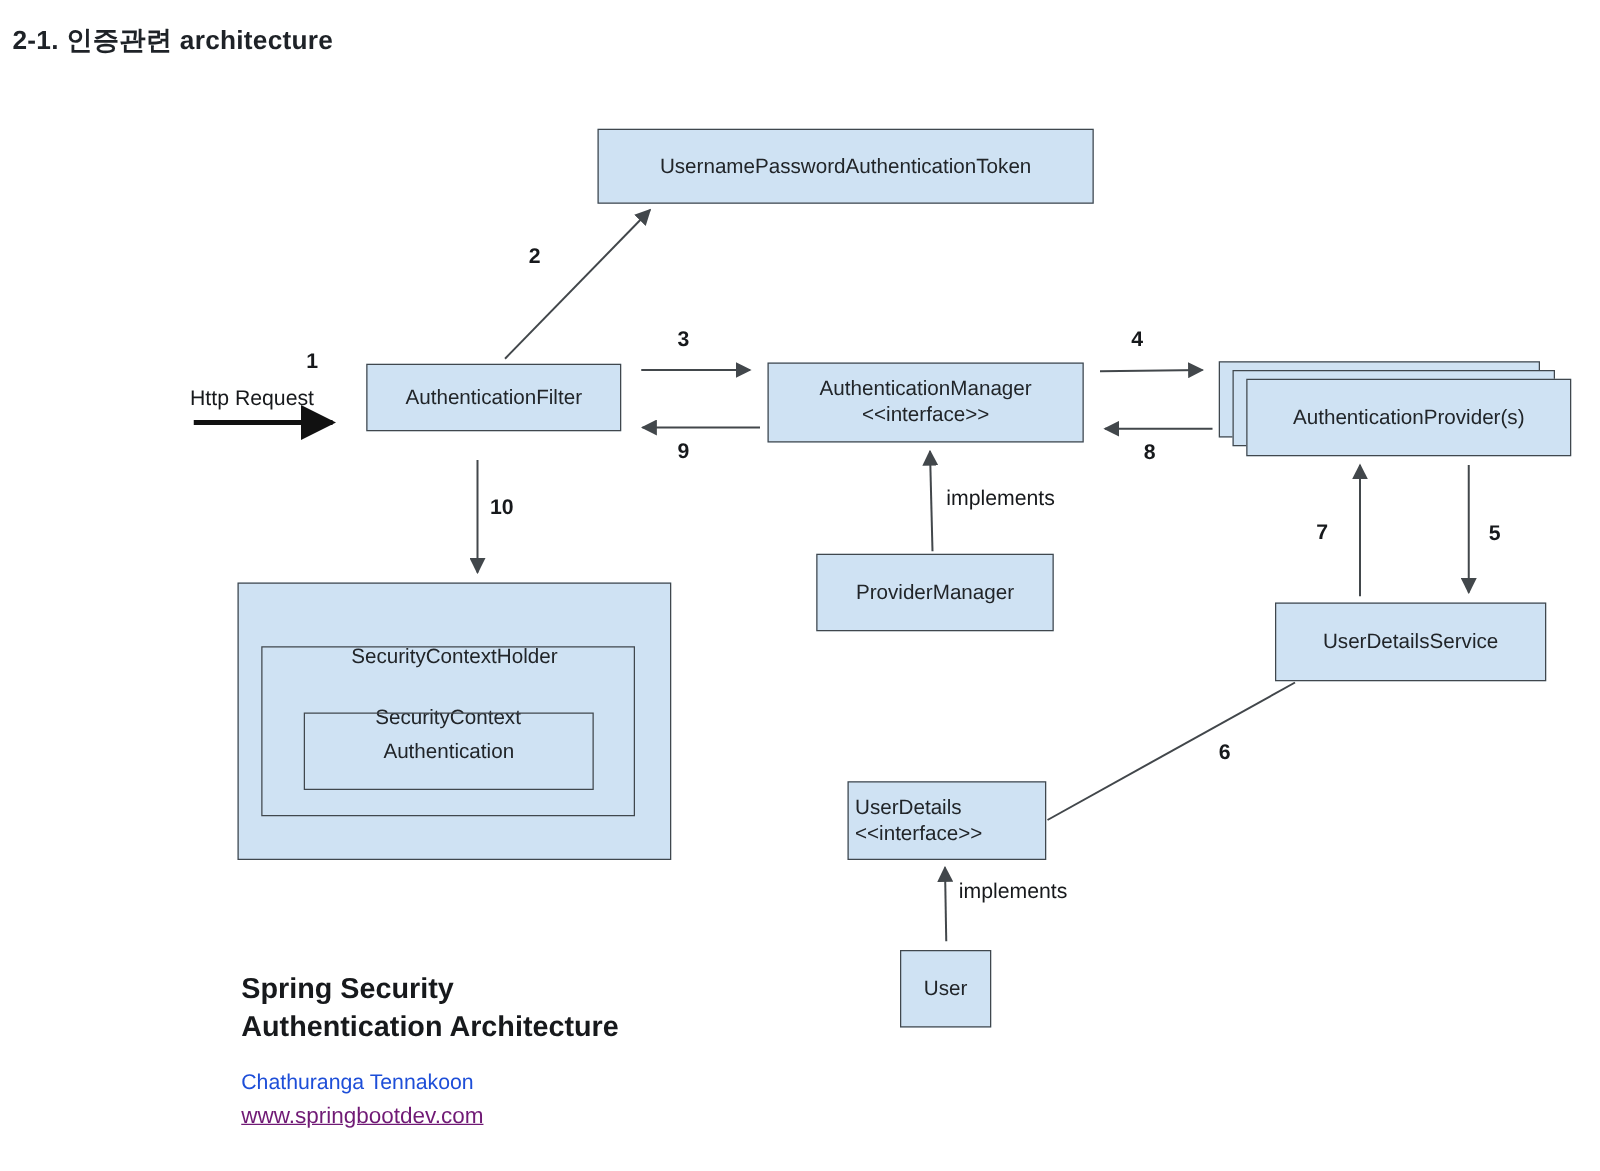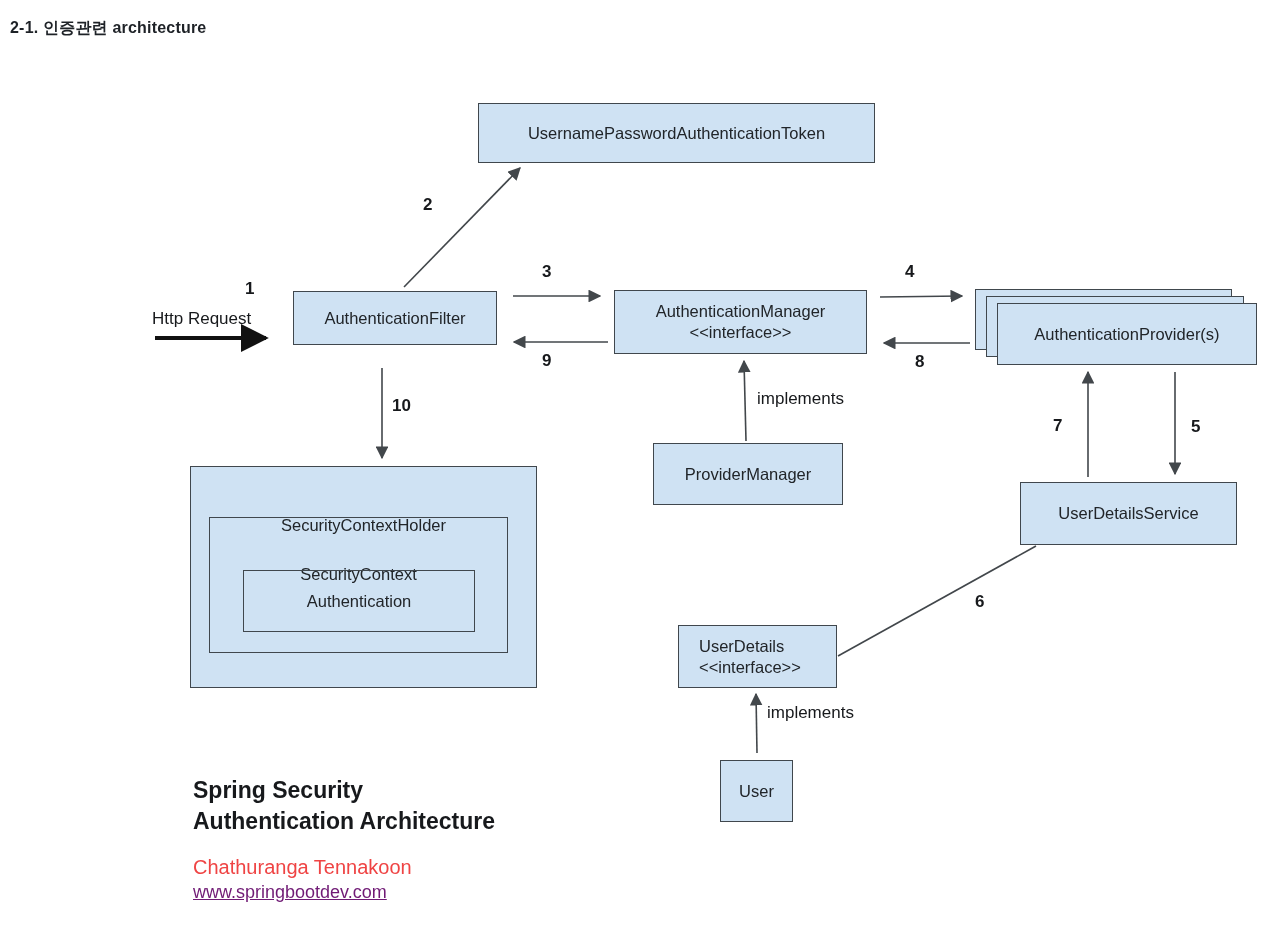--- a/index.html
+++ b/index.html
@@ -1,32 +1,32 @@
 <!DOCTYPE html>
 <html><head>
 <meta charset="utf-8">
 <style>
   html,body{margin:0;padding:0;background:#ffffff;}
   body{font-family:"Liberation Sans","DejaVu Sans",sans-serif;}
   .canvas{position:relative;width:1280px;height:937px;background:#ffffff;overflow:hidden;}
-  .heading{position:absolute;left:10px;top:18px;font-size:16px;font-weight:bold;color:#1e2227;margin:0;letter-spacing:.2px;}
+  .heading{position:absolute;left:10px;top:18px;font-size:21px;font-weight:bold;color:#1e2227;margin:0;letter-spacing:.2px;}
   .edges{position:absolute;left:0;top:0;z-index:1;}
   .node{position:absolute;z-index:2;background:#cfe2f3;border:1.5px solid #40474d;box-sizing:border-box;
         display:flex;flex-direction:column;align-items:center;justify-content:center;
         font-size:16.5px;color:#212529;line-height:1.25;text-align:right;}
   .node.ghost{z-index:1;}
   .node.holder{justify-content:flex-start;}
   .node .title{padding-top:13px;margin-top:35px;}
   .inner{position:absolute;background:transparent;border:1.5px solid #40474d;box-sizing:border-box;
          display:flex;flex-direction:column;align-items:center;}
-  .left-align{align-items:flex-start;text-align:left;padding-left:20px;}
+  .left-align{align-items:flex-start;text-align:left;padding-left:5px;}
   .edge-label{position:absolute;z-index:3;font-size:17px;font-weight:bold;color:#17191c;}
   .edge-label.plain{font-weight:normal;}
   .footer-title{position:absolute;z-index:3;font-size:23px;font-weight:bold;color:#17191c;line-height:31px;}
-  .footer-author{position:absolute;z-index:3;font-size:20px;color:#ef4444;}
+  .footer-author{position:absolute;z-index:3;font-size:17px;color:#1d4ed8;}
   .footer-link{position:absolute;z-index:3;font-size:18px;color:#701a75;text-decoration:underline;cursor:pointer;}
 </style>
 </head>
 <body>
 
 <div class="canvas">
 
   <h1 class="heading">2-1. 인증관련 architecture</h1>
 
   <svg class="edges" width="1280" height="937" viewBox="0 0 1280 937">

